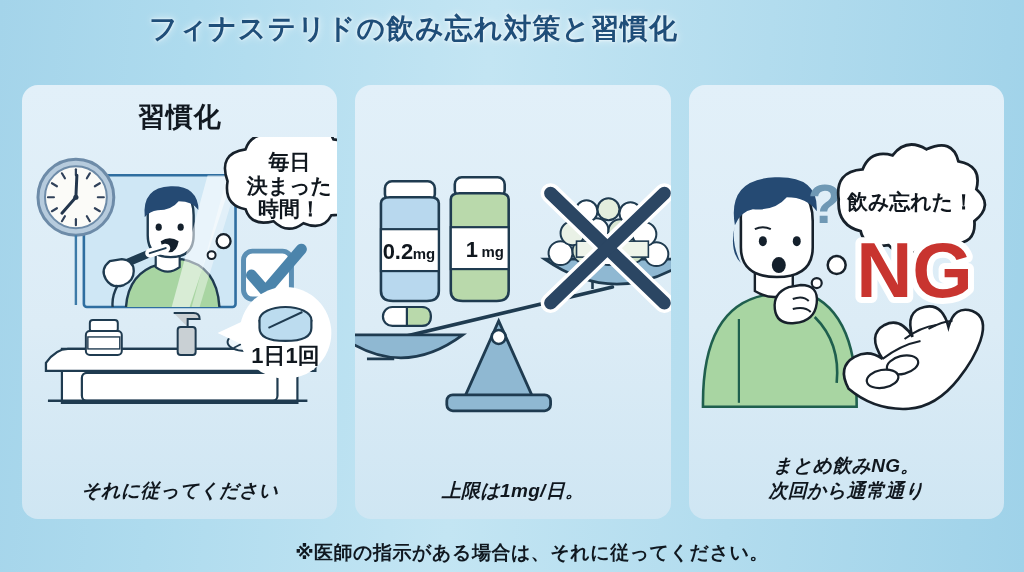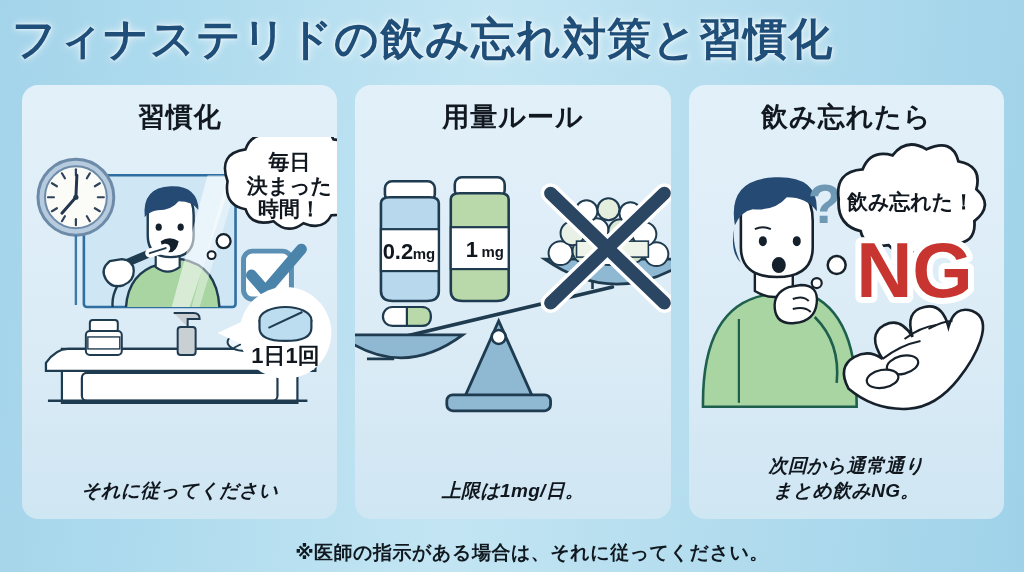--- a/index.html
+++ b/index.html
@@ -15,27 +15,26 @@
     position: relative;
   }
 
   
   .page-title {
     position: absolute;
     top: 10px;
     left: 0;
     width: 827px;
     text-align: center;
-    font-size: 44px;
+    font-size: 28px;
     font-weight: 800;
     letter-spacing: 1px;
     color: #1f4e79;
     text-shadow: 0 0 9px rgba(255,255,255,0.85), 0 0 3px rgba(255,255,255,0.9);
     white-space: nowrap;
-    padding-left: 9px;
   }
 
   
   .panels {
     position: absolute;
     top: 85px;
     left: 22px;
     width: 982px;
     height: 434px;
     display: flex;
@@ -225,21 +224,20 @@
           </g>
           <text class="svg-jp" x="264" y="226" font-size="22" fill="#10171e" text-anchor="middle">1日1回</text>
         </g>
       </svg>
     </div>
 
     <div class="panel-caption">それに従ってください</div>
   </div>
 
   <div class="panel">
-    <div class="panel-title">用量ルール</div>
 
     <div class="art">
       <svg viewBox="0 0 316 350" preserveAspectRatio="xMidYMid meet">
 
         <g>
           <rect x="30" y="44" width="50" height="20" rx="7" fill="#ffffff" stroke="#1f3b50" stroke-width="2.6"></rect>
           <path d="M26 66 q0 -6 9 -6 l40 0 q9 0 9 6 l0 88 q0 10 -12 10 l-34 0 q-12 0 -12 -10 z" fill="#b8d8ee" stroke="#1f3b50" stroke-width="2.6"></path>
           <rect x="26" y="92" width="58" height="42" fill="#ffffff" stroke="#1f3b50" stroke-width="2.2"></rect>
           <text x="43" y="122" font-size="22" font-weight="700" fill="#10171e" text-anchor="middle" font-family="Liberation Sans, sans-serif">0.2</text>
           <text x="69" y="122" font-size="15" font-weight="700" fill="#10171e" text-anchor="middle" font-family="Liberation Sans, sans-serif">mg</text>
@@ -299,21 +297,20 @@
         </g>
       </svg>
     </div>
 
     <div class="panel-caption">
       <div>上限は1mg/日。</div>
     </div>
   </div>
 
   <div class="panel">
-    <div class="panel-title">飲み忘れたら</div>
 
     <div class="art">
       <svg viewBox="0 0 316 350" preserveAspectRatio="xMidYMid meet">
 
         <g>
 
           <path d="M14 266 q0 -96 62 -108 l34 -4 q58 14 58 112 l0 4 l-154 0 z" fill="#a8d5a2" stroke="#1f5f4e" stroke-width="2.6"></path>
           <line x1="50" y1="182" x2="50" y2="266" stroke="#1f5f4e" stroke-width="2.2"></line>
 
           <path d="M66 128 l0 26 q20 12 38 0 l0 -26 z" fill="#ffffff" stroke="#17212b" stroke-width="2.4"></path>
@@ -356,19 +353,19 @@
           <path d="M194 222 q18 -14 38 -18" stroke="#17212b" stroke-width="2" fill="none"></path>
           <path d="M216 202 q16 -12 32 -14" stroke="#17212b" stroke-width="2" fill="none"></path>
           <path d="M240 192 q14 -8 24 -8" stroke="#17212b" stroke-width="2" fill="none"></path>
           <ellipse cx="214" cy="228" rx="16" ry="9" fill="#ffffff" stroke="#17212b" stroke-width="2.2" transform="rotate(-14 214 228)"></ellipse>
           <ellipse cx="194" cy="242" rx="16" ry="9" fill="#ffffff" stroke="#17212b" stroke-width="2.2" transform="rotate(-10 194 242)"></ellipse>
         </g>
       </svg>
     </div>
 
     <div class="panel-caption">
+      <div>まとめ飲みNG。</div>
       <div>次回から通常通り</div>
-      <div>まとめ飲みNG。</div>
     </div>
   </div>
 </div>
 
 <div class="footer-note">※医師の指示がある場合は、それに従ってください。</div>
 
 </body></html>

